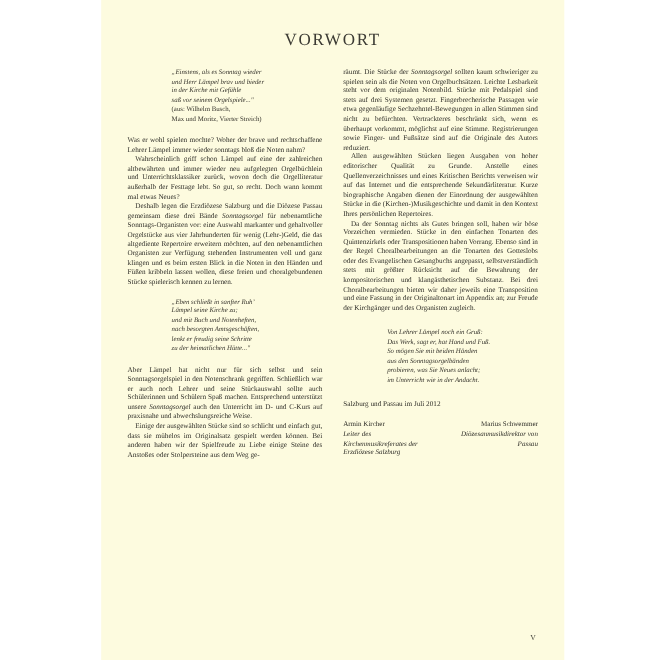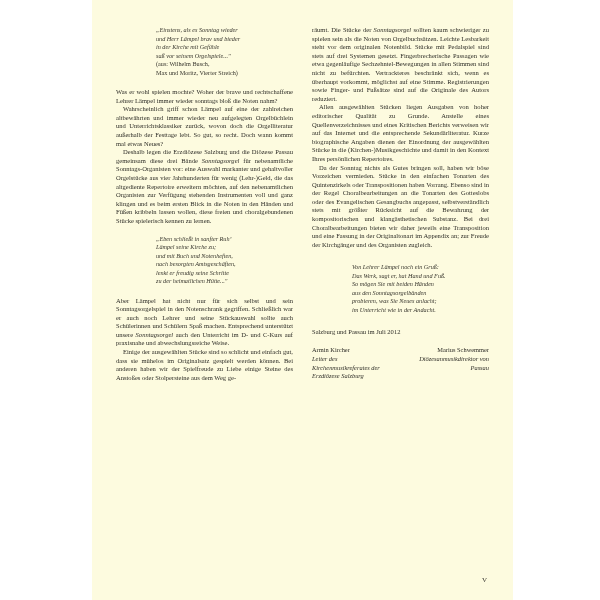--- a/index.html
+++ b/index.html
@@ -116,20 +116,21 @@
   }
 
   em.it { font-style: italic; }
 </style>
 </head>
 <body>
 
 <div class="page-sheet">
   <div class="page-inner">
 
+    <h1 class="page-title">VORWORT</h1>
 
     <div class="columns">
 
       <div class="col">
 
         <div class="verse">
           <div>„Einstens, als es Sonntag wieder</div>
           <div>und Herr Lämpel brav und bieder</div>
           <div>in der Kirche mit Gefühle</div>
           <div>saß vor seinem Orgelspiele..."</div>

